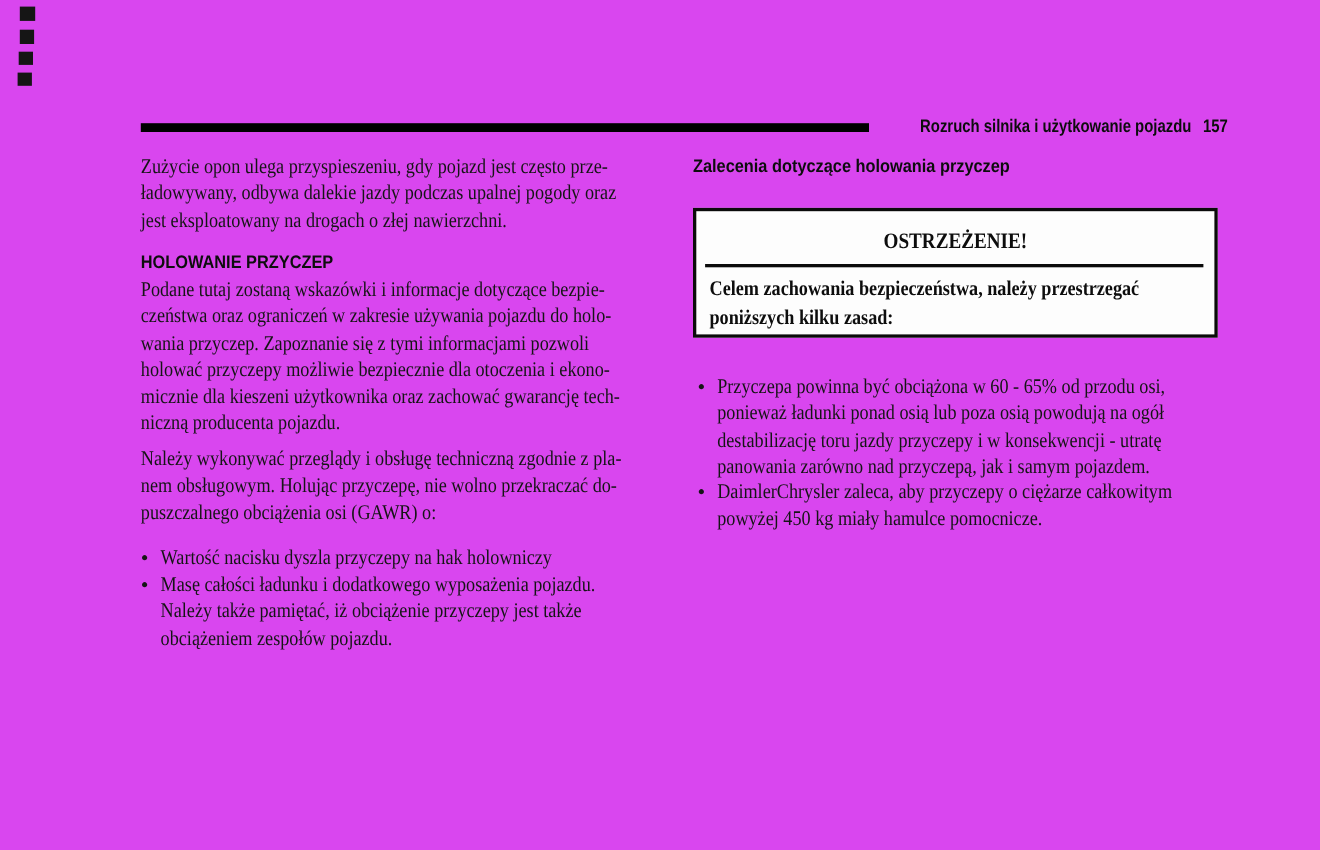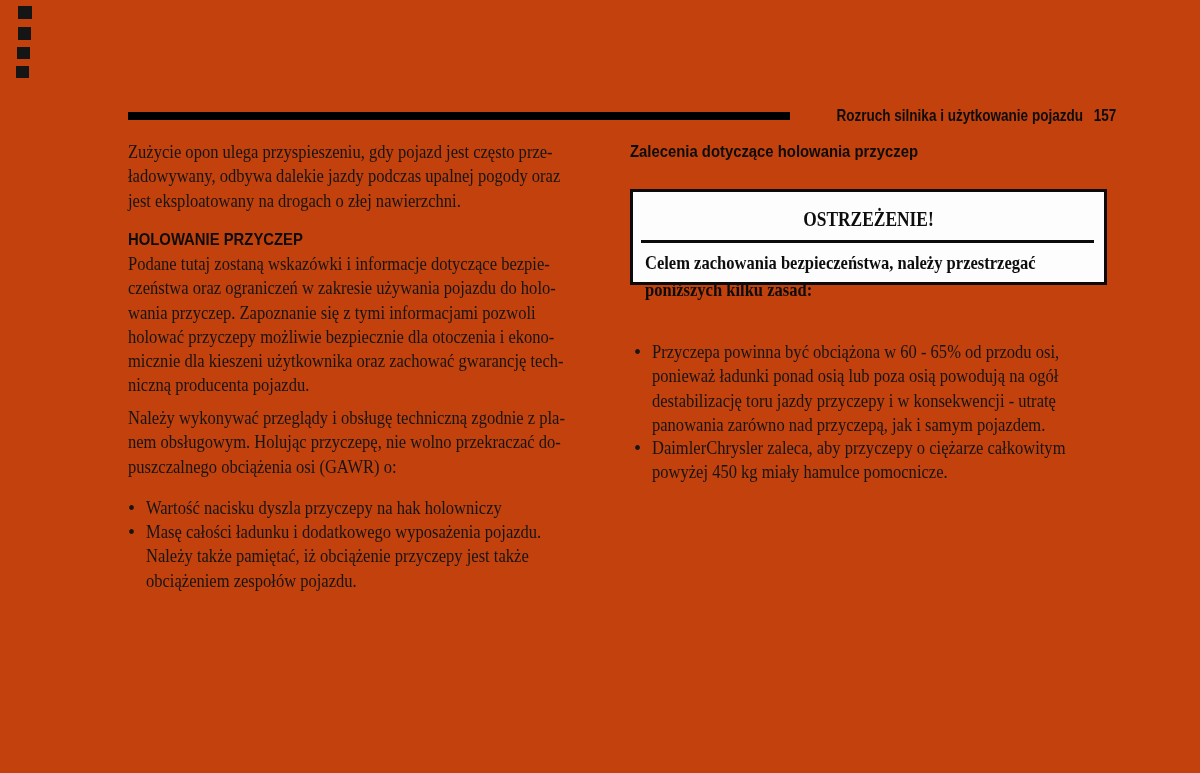--- a/index.html
+++ b/index.html
@@ -1,19 +1,19 @@
 <!DOCTYPE html>
 <html><head>
 <meta charset="utf-8">
 <style>
   html,body{margin:0;padding:0;background:#e8e8e8;}
   .page{
     position:relative;
     width:1200px;height:773px;
-    background:#c2410c;
+    background:#d946ef;
     overflow:hidden;
     color:#171717;
     font-family:"Liberation Serif","DejaVu Serif",serif;
   }
   
   .m{position:absolute;background:#151515;}
   .m1{left:18px;top:6px;width:14px;height:13px;}
   .m2{left:18px;top:27px;width:13px;height:13px;}
   .m3{left:17px;top:47px;width:13px;height:12px;}
   .m4{left:16px;top:66px;width:13px;height:12px;}
@@ -58,21 +58,21 @@
   .dot{
     width:18px;flex:0 0 18px;
     font-size:20px;line-height:24.3px;color:#151515;
   }
   .bullet-row .body-text{width:560px;}
 
   .rh{left:630px;top:141px;}
 
   
   .warning-box{
-    position:absolute;left:630px;top:189px;width:477px;height:96px;
+    position:absolute;left:630px;top:189px;width:477px;height:118px;
     border:3px solid #0b0b0b;box-sizing:border-box;
     background:#fdfdfd;
   }
   .wb-title{
     margin-top:15px;text-align:center;
     font-weight:bold;font-size:20px;line-height:24px;color:#0d0d0d;
     transform:scaleX(0.87);transform-origin:50% 0;
     white-space:nowrap;
   }
   .wb-rule{position:absolute;left:8px;right:10px;top:48px;height:3px;background:#0b0b0b;}

